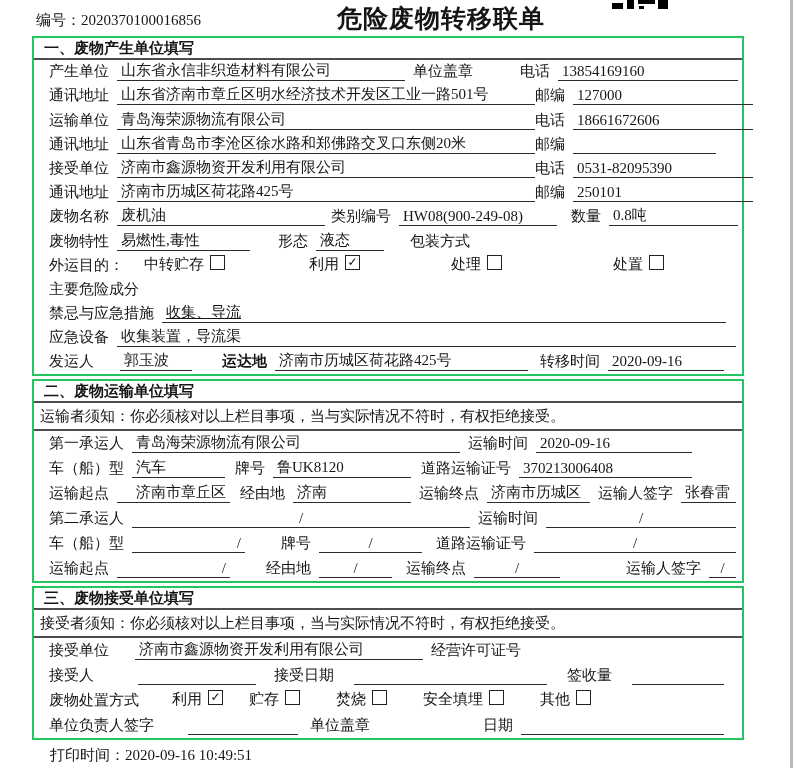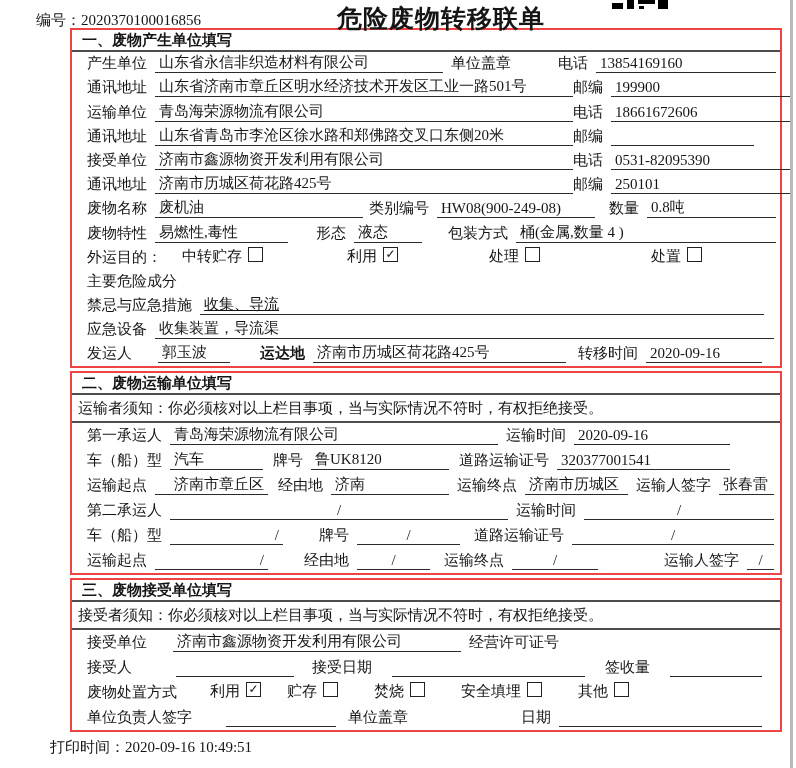--- a/index.html
+++ b/index.html
@@ -1,25 +1,25 @@
 <!DOCTYPE html>
 <html><head>
 <meta charset="utf-8">
 <style>
   html,body{margin:0;padding:0;background:#ffffff;}
   .page{
     position:relative;width:796px;height:768px;background:#ffffff;overflow:hidden;
     font-family:"Liberation Serif","DejaVu Serif",serif;color:#151515;font-size:15px;
   }
   .page-edge{position:absolute;left:790px;top:0;width:3px;height:768px;background:#b9b9b9;}
-  .page-head{position:relative;height:28px;}
+  .page-head{position:relative;height:36px;}
   .doc-no{position:absolute;left:36px;top:11px;white-space:nowrap;}
   .title{position:absolute;left:337px;top:2px;margin:0;font-size:25px;font-weight:bold;white-space:nowrap;letter-spacing:1px;}
   .qr{position:absolute;left:612px;top:0;}
-  .box{margin-left:70px;width:712px;border:2px solid #ef4444;box-sizing:border-box;background:#fff;}
+  .box{margin-left:32px;width:712px;border:2px solid #22c55e;box-sizing:border-box;background:#fff;}
   .box + .box{margin-top:3px;}
   .sec-title{height:22px;border-bottom:2px solid #4d4d4d;display:flex;align-items:center;
     padding-left:10px;font-weight:bold;font-size:15px;box-sizing:border-box;}
   .notice{height:28px;border-bottom:2px solid #4d4d4d;display:flex;align-items:center;
     padding-left:6px;box-sizing:border-box;white-space:nowrap;}
   .row{display:flex;align-items:flex-end;padding:0 4px 3px 15px;box-sizing:border-box;white-space:nowrap;}
   .s1{height:24.2px;} .s2{height:25px;} .s3{height:24.8px;}
   .lbl{white-space:nowrap;margin-right:8px;flex:0 0 auto;}
   .val{border-bottom:1px solid #2b2b2b;padding:0 4px;white-space:nowrap;min-width:0;flex:0 0 auto;}
   .grow{flex:1 1 auto;}
@@ -74,21 +74,21 @@
         <span class="val grow">13854169160</span>
       </span>
     </div>
 
     <div class="row s1">
       <span class="lbl">通讯地址</span>
       <span class="val w410">山东省济南市章丘区明水经济技术开发区工业一路501号</span>
       <span class="spacer"></span>
       <span class="rgroup">
         <span class="lbl">邮编</span>
-        <span class="val grow">199900</span>
+        <span class="val grow">127000</span>
       </span>
     </div>
 
     <div class="row s1">
       <span class="lbl">运输单位</span>
       <span class="val w410">青岛海荣源物流有限公司</span>
       <span class="spacer"></span>
       <span class="rgroup">
         <span class="lbl">电话</span>
         <span class="val grow">18661672606</span>
@@ -133,21 +133,20 @@
       <span class="lbl ml14">数量</span>
       <span class="val grow">0.8吨</span>
     </div>
 
     <div class="row s1">
       <span class="lbl">废物特性</span>
       <span class="val w125">易燃性,毒性</span>
       <span class="lbl ml28">形态</span>
       <span class="val w60">液态</span>
       <span class="lbl ml26">包装方式</span>
-      <span class="val grow">桶(金属,数量 4 )</span>
     </div>
 
     <div class="row s1">
       <span class="lbl">外运目的：</span>
       <span class="cbgroup ml12">
         <span>中转贮存</span>
         <span class="cb"></span>
       </span>
       <span class="cbgroup ml84">
         <span>利用</span>
@@ -197,21 +196,21 @@
       <span class="lbl ml8">运输时间</span>
       <span class="val grow mr46">2020-09-16</span>
     </div>
 
     <div class="row s2">
       <span class="lbl">车（船）型</span>
       <span class="val w85">汽车</span>
       <span class="lbl ml10">牌号</span>
       <span class="val w130">鲁UK8120</span>
       <span class="lbl ml10">道路运输证号</span>
-      <span class="val grow mr46">320377001541</span>
+      <span class="val grow mr46">370213006408</span>
     </div>
 
     <div class="row s2">
       <span class="lbl">运输起点</span>
       <span class="val w105">济南市章丘区</span>
       <span class="lbl ml10">经由地</span>
       <span class="val w110">济南</span>
       <span class="lbl ml8">运输终点</span>
       <span class="val w95">济南市历城区</span>
       <span class="lbl ml8">运输人签字</span>

